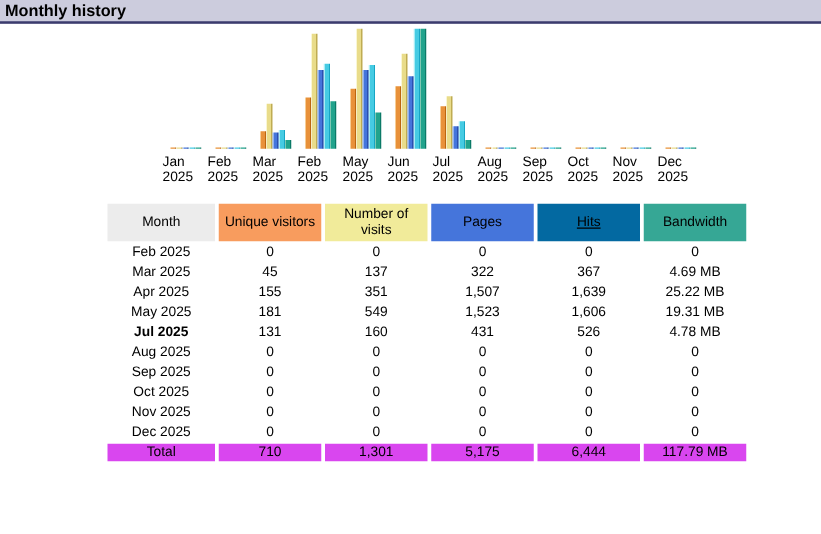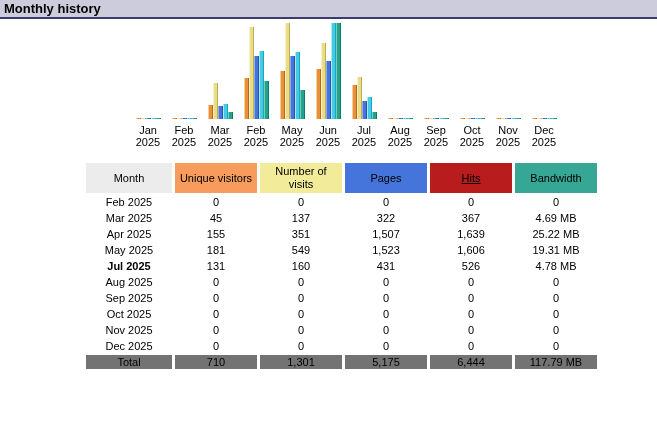--- a/index.html
+++ b/index.html
@@ -22,21 +22,21 @@
   .chart {
     display:flex; align-items:flex-end;
     height:96px;
     margin:4px 0 0 136px;
     gap:11px;
   }
   .chart-group { display:flex; align-items:flex-end; width:25px; }
   .bar { width:5px; }
 
   .month-labels { display:flex; margin:5px 0 0 130px; }
-  .month-label { width:36px; text-align:center; line-height:12px; }
+  .month-label { width:36px; line-height:12px; }
   .month-label.bold { font-weight:normal; }
 
   
   table.history {
     border-collapse:separate;
     border-spacing:3px 2px;
     margin:13px 0 0 83px;
     font-size:11px;
   }
   table.history th {
@@ -50,21 +50,21 @@
   table.history td {
     text-align:center;
     height:14px;
     padding:0 4px;
     line-height:14px;
     white-space:nowrap;
   }
   .col-month { width:78px; }
   .col-data  { width:74px; }
   td.bold { font-weight:bold; }
-  tr.total-row td { background:#737373; }
+  tr.total-row td { background:#d946ef; }
 </style>
 </head>
 <body>
 
 <div>
 
   <div class="title-bar">
     <span>Monthly history</span>
   </div>
 
@@ -206,21 +206,21 @@
       </div>
     </div>
 
   <table class="history">
     <thead id="table-head">
         <tr>
           <th class="col-month" style="background: rgb(236, 236, 236);">Month</th>
           <th class="col-data" style="background: rgb(248, 156, 94);">Unique visitors</th>
           <th class="col-data" style="background: rgb(241, 235, 154);">Number of visits</th>
           <th class="col-data" style="background: rgb(69, 117, 219);">Pages</th>
-          <th class="col-data" style="background: #b91c1c; text-decoration: underline;">Hits</th>
+          <th class="col-data" style="background: #0369a1; text-decoration: underline;">Hits</th>
           <th class="col-data" style="background: rgb(54, 167, 149);">Bandwidth</th>
         </tr>
       </thead>
     <tbody id="table-body">
         <tr>
           <td class="">Feb 2025</td>
           <td>0</td>
           <td>0</td>
           <td>0</td>
           <td>0</td>

